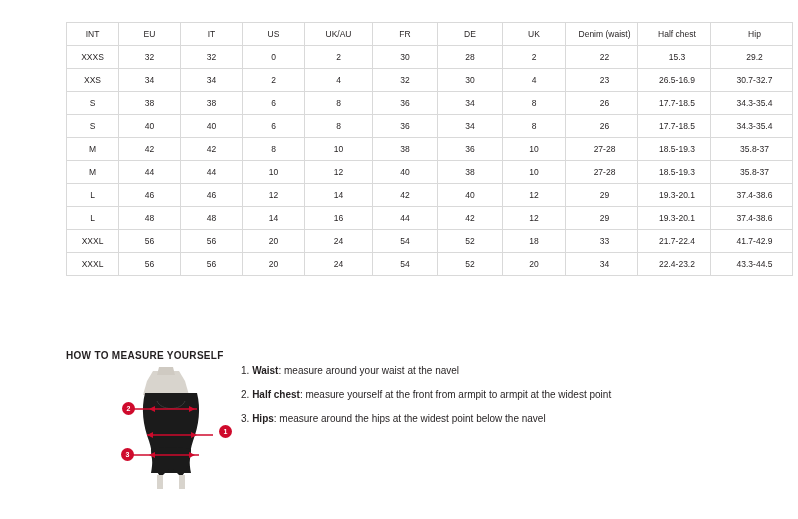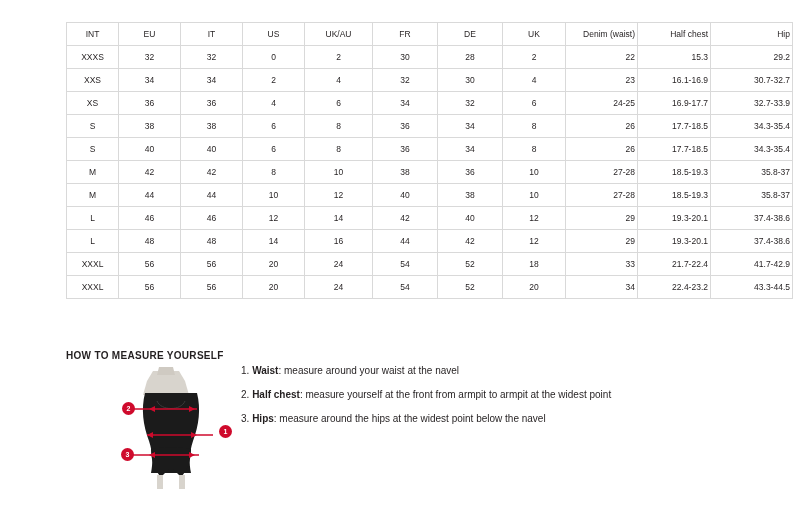--- a/index.html
+++ b/index.html
@@ -39,21 +39,21 @@
     text-align: center;
     color: #231f20;
     padding: 0 2px;
     white-space: nowrap;
   }
   table.size-table th {
     font-size: 8.5px;
     font-weight: normal;
   }
   table.size-table td.left-pad, table.size-table th.left-pad {
-    text-align: right;
+    text-align: center;
     padding-left: 8px;
   }
   
   col.c0 { width: 52px; }
   col.c1 { width: 62px; }
   col.c2 { width: 62px; }
   col.c3 { width: 62px; }
   col.c4 { width: 68px; }
   col.c5 { width: 65px; }
   col.c6 { width: 65px; }
@@ -170,35 +170,22 @@
         <tr>
           <td>XXS</td>
           <td>34</td>
           <td>34</td>
           <td>2</td>
           <td>4</td>
           <td>32</td>
           <td>30</td>
           <td>4</td>
           <td class="left-pad">23</td>
-          <td class="left-pad">16.1-16.9</td>
+          <td class="left-pad">26.5-16.9</td>
           <td class="left-pad">30.7-32.7</td>
-        </tr>
-        <tr>
-          <td>XS</td>
-          <td>36</td>
-          <td>36</td>
-          <td>4</td>
-          <td>6</td>
-          <td>34</td>
-          <td>32</td>
-          <td>6</td>
-          <td class="left-pad">24-25</td>
-          <td class="left-pad">16.9-17.7</td>
-          <td class="left-pad">32.7-33.9</td>
         </tr>
         <tr>
           <td>S</td>
           <td>38</td>
           <td>38</td>
           <td>6</td>
           <td>8</td>
           <td>36</td>
           <td>34</td>
           <td>8</td>

